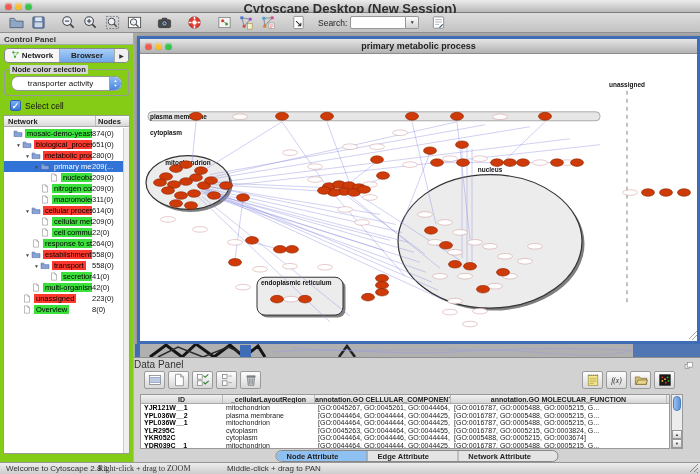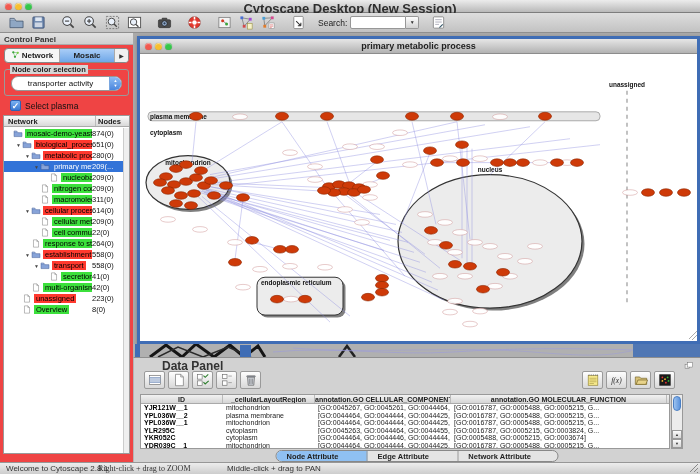--- a/index.html
+++ b/index.html
@@ -24,21 +24,21 @@
       display:inline-flex;align-items:center;justify-content:center;cursor:default;}
   .tb.gap{margin-left:9px;}
   .tb svg{width:15px;height:15px;}
   .search-label{font-size:8.5px;margin:0 3px 0 9px;color:#222;}
   .search-box{width:56px;height:13px;border:1px solid #979797;background:#fff;
       font-size:8px;padding:0 3px;border-radius:2px 0 0 2px;font-family:"Liberation Sans",sans-serif;}
   .search-drop{width:13px;height:13px;border:1px solid #979797;border-left:0;border-radius:0 2px 2px 0;
       background:linear-gradient(#fdfdfd,#d2d2d2);font-size:5px;line-height:11px;text-align:center;color:#333;padding:0;}
 
   
-  .cp{position:absolute;left:0;top:33px;width:150px;bottom:12px;background:#ef4444;border-right:1px solid #8e8e8e;padding-left:36px;}
+  .cp{position:absolute;left:0;top:33px;width:150px;bottom:12px;background:#84cc16;border-right:1px solid #8e8e8e;padding-left:36px;}
   .cp-header{position:absolute;top:0;left:0;right:0;height:12px;border-bottom:1px solid #aaa;
      background:linear-gradient(#e2e2e2,#cfcfcf);}
   .cp-header .ph-title{position:absolute;left:4px;top:2px;font-size:8px;font-weight:bold;color:#333;}
   .float-btn{position:absolute;right:3px;top:1px;width:11px;height:10px;border:0;background:transparent;padding:0;}
   .float-btn svg{width:10px;height:9px;}
 
   .cp-tabs{position:absolute;left:4px;top:15px;width:125px;height:15px;border:1px solid #888;
      border-radius:4px;display:flex;background:#f6f6f6;overflow:hidden;}
   .cp-tab{flex:1;display:flex;align-items:center;justify-content:center;font-size:8px;font-weight:bold;
      border-right:1px solid #aaa;gap:2px;color:#222;}
@@ -89,21 +89,21 @@
   .ntl.green{left:25px;background:#35c649;}
   .nf-canvas{position:absolute;top:16px;left:0;right:0;bottom:0;background:#fff;overflow:hidden;}
   .nf-canvas svg{width:100%;height:100%;display:block;}
 
   .sliver{position:absolute;left:0;top:311px;width:567px;height:13px;}
 
   
   .dp{position:absolute;left:0;top:324px;right:0;height:105px;background:#d2d2d2;
       border-top:1px solid #8e8e8e;border-left:1px solid #b5b5b5;}
   .dp-header{position:relative;height:11px;}
-  .dp-header .ph-title{position:absolute;left:28px;top:1px;font-size:12px;font-weight:bold;color:#333;}
+  .dp-header .ph-title{position:absolute;left:0;top:1px;font-size:10px;font-weight:normal;color:#333;}
   .dp-toolbar{position:absolute;top:13px;left:10px;right:8px;height:20px;}
   .dpb{width:21px;height:18px;border:1px solid #9a9a9a;border-radius:2px;
       background:linear-gradient(#fefefe,#d8d8d8);margin-right:3px;display:inline-flex;
       align-items:center;justify-content:center;padding:0;}
   .dpb svg{width:14px;height:14px;}
   .dp-toolbar-right{position:absolute;right:14px;top:0;margin-left:6px;}
   .dp-table{position:absolute;left:6px;top:36px;width:530px;height:55px;background:#fff;border:1px solid #999;
       font-size:7px;overflow:hidden;}
   .dp-thead{display:flex;height:9px;background:linear-gradient(#f2f2f2,#d6d6d6);border-bottom:1px solid #aaa;
       font-weight:bold;color:#222;}
@@ -246,37 +246,37 @@
       <div class="cp-tab">
         <span class="net-glyph"><svg viewBox="0 0 16 16">
               <path d="M4 4l8 1M4 4l3 8M12 5l-5 7" stroke="#3aa53a" stroke-width="0.8"></path>
               <circle cx="4" cy="4" r="2" fill="#3aa53a"></circle>
               <circle cx="12" cy="5" r="2" fill="#77cc44"></circle>
               <circle cx="7" cy="12" r="2" fill="#3aa53a"></circle>
             </svg></span>
         <span>Network</span>
       </div>
       <div class="cp-tab selected">
-        <span>Mosaic</span>
+        <span>Browser</span>
       </div>
       <button class="cp-tab-arrow">▶</button>
     </div>
     <div class="group">
       <span class="group-legend">Node color selection</span>
       <div class="select">
         <span class="select-text">transporter activity</span>
         <span class="select-stepper">
             <span>▲</span>
             <span>▼</span>
           </span>
       </div>
     </div>
     <div class="cb-row">
       <span class="cb">✓</span>
-      <span class="cb-label">Select plasma</span>
+      <span class="cb-label">Select cell</span>
     </div>
     <div class="tree">
       <div class="tree-head">
         <span class="th-network">Network</span>
         <span class="th-nodes">Nodes</span>
       </div>
       <div class="tree-body" id="tree-body">
           <div class="trow" style="padding-left: 2px;">
             <span class="arrow"></span>
             <span class="ticon"><svg viewBox="0 0 16 16">

